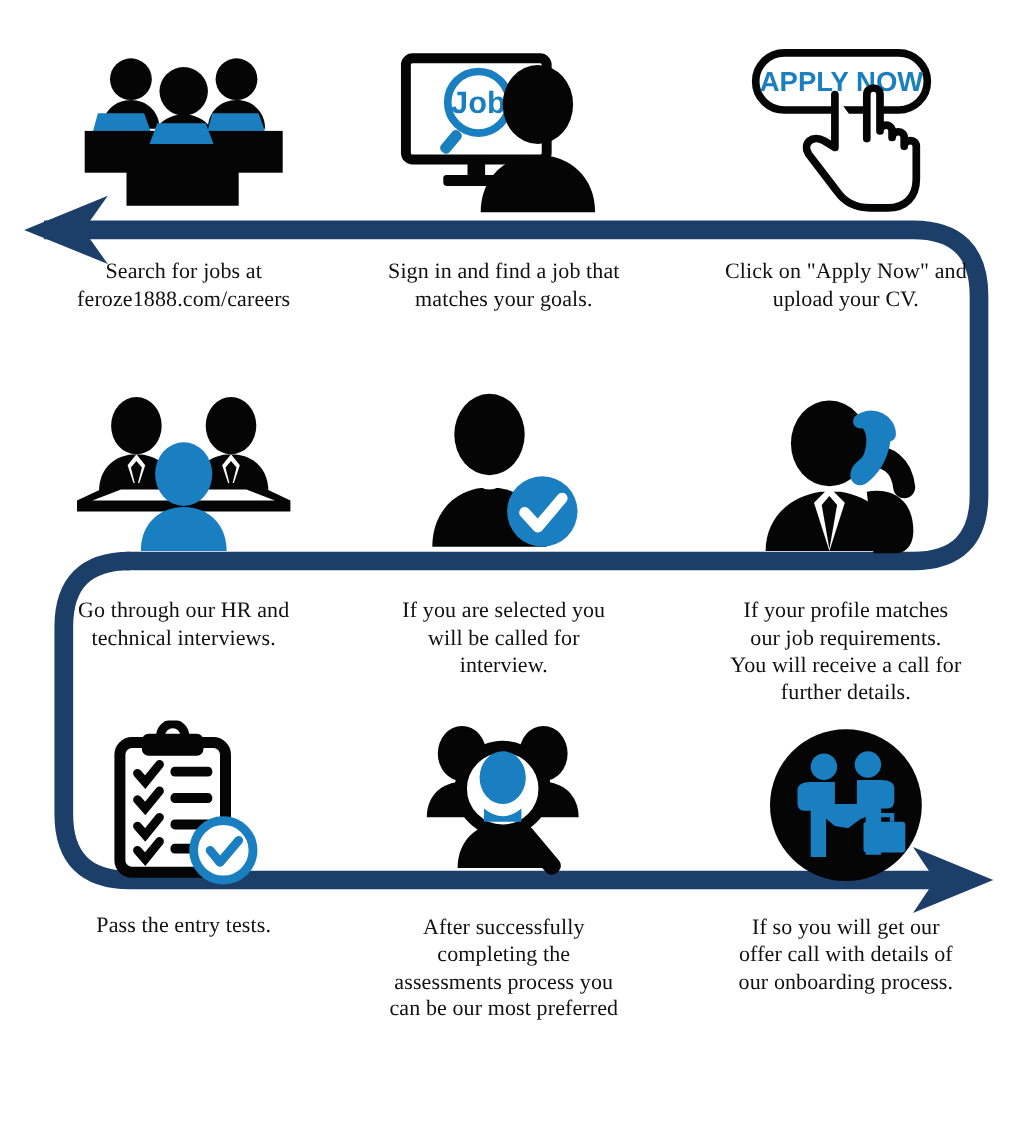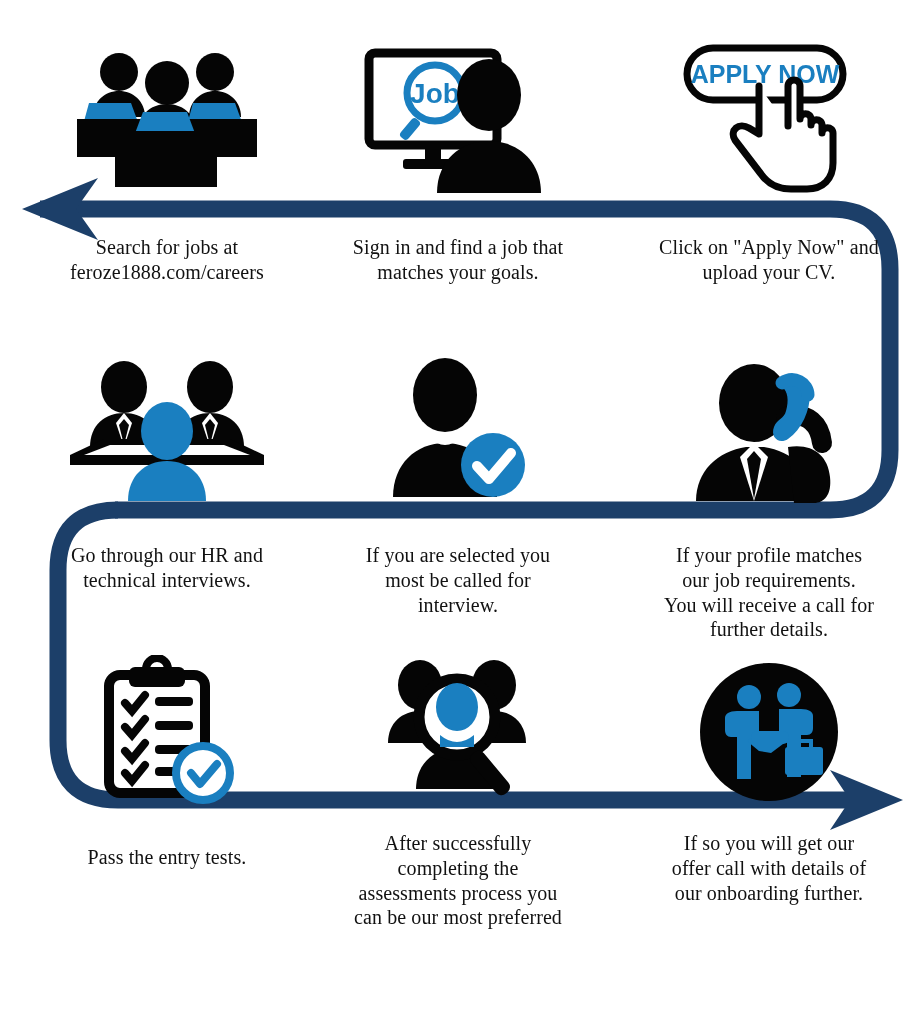--- a/index.html
+++ b/index.html
@@ -19,21 +19,21 @@
   .r1{top:30px;}
   .r2{top:340px;}
   .r3{top:640px;}
   .c1{left:14px;}
   .c2{left:305px;}
   .c3{left:616px;}
 
   .r1 .caption{margin-top:40px;}
   .r2 .caption{margin-top:38px;}
   .r3 .caption{margin-top:26px;}
-  .r3.c1 .caption{margin-top:40px;}
+  .r3.c1 .caption{margin-top:24px;}
 </style>
 </head>
 <body>
 
 <div class="canvas">
 
   <svg class="flowlayer" viewBox="0 0 917 1024">
 
     <path d="M 40 209 L 830 209 Q 890 209 890 269 L 890 450 Q 890 510 830 510 L 115 510" fill="none" stroke="#1c3f69" stroke-width="17" stroke-linecap="butt"></path>
 
@@ -150,21 +150,21 @@
       <svg width="150" height="150" viewBox="0 0 150 150">
         <ellipse cx="62" cy="40" rx="32" ry="37" fill="#050505"></ellipse>
         <path d="M10 142c0-33 23-54 52-54s52 21 52 54z" fill="#050505"></path>
         <path d="M48 80 q14 14 28 0" fill="none" stroke="#fff" stroke-width="6"></path>
         <circle cx="110" cy="110" r="32" fill="#1a7fc0"></circle>
         <path d="M94 111 l12 13 l22 -26" fill="none" stroke="#fff" stroke-width="10" stroke-linecap="round" stroke-linejoin="round"></path>
       </svg>
     </div>
     <div class="caption">
       <div>If you are selected you</div>
-      <div>most be called for</div>
+      <div>will be called for</div>
       <div>interview.</div>
     </div>
   </div>
 
   <div class="cell r2 c3">
     <div class="icon-box">
       <svg width="175" height="150" viewBox="0 0 175 150">
         <ellipse cx="72" cy="48" rx="35" ry="39" fill="#050505"></ellipse>
 
         <path d="M14 146c0-30 22-50 50-54 h18 c28 4 50 24 50 54z" fill="#050505"></path>
@@ -260,17 +260,17 @@
         <path d="M58 76 l12 6 l12 -6 l8 6 l-16 12 l-12 -2 l-12 -10z" fill="#1a7fc0"></path>
         <rect x="54" y="72" width="38" height="13" rx="6" fill="#1a7fc0"></rect>
 
         <rect x="88" y="88" width="38" height="28" rx="3" fill="#1a7fc0"></rect>
         <path d="M100 88 v-6 h14 v6" fill="none" stroke="#1a7fc0" stroke-width="4"></path>
       </svg>
     </div>
     <div class="caption">
       <div>If so you will get our</div>
       <div>offer call with details of</div>
-      <div>our onboarding further.</div>
+      <div>our onboarding process.</div>
     </div>
   </div>
 
 </div>
 
 </body></html>

